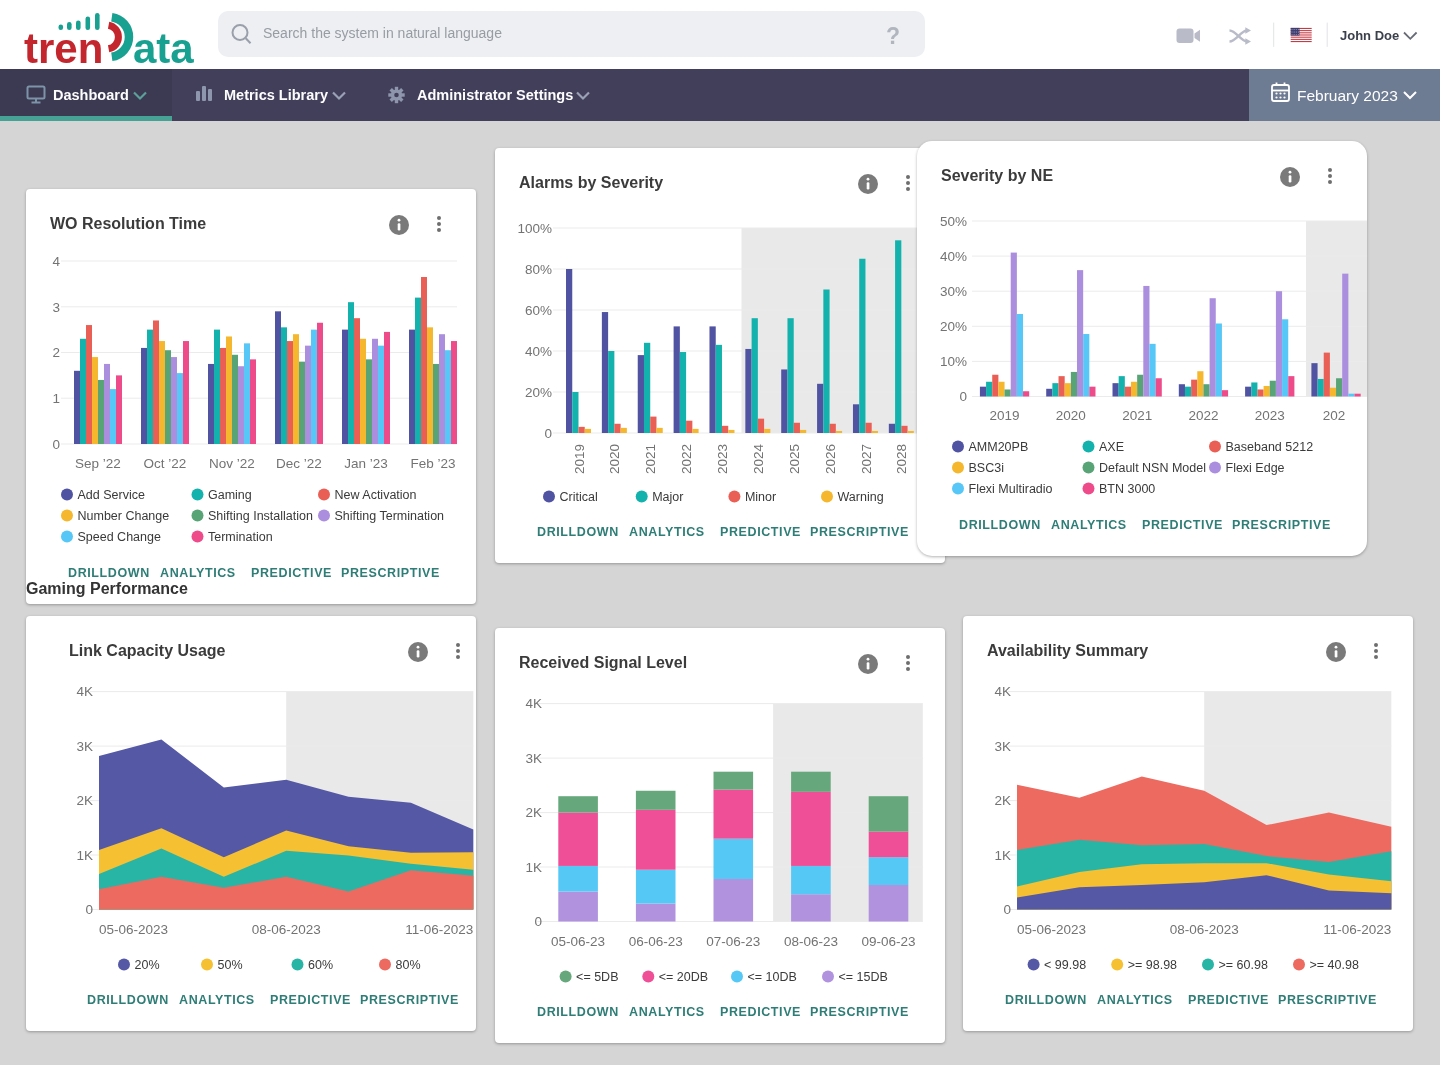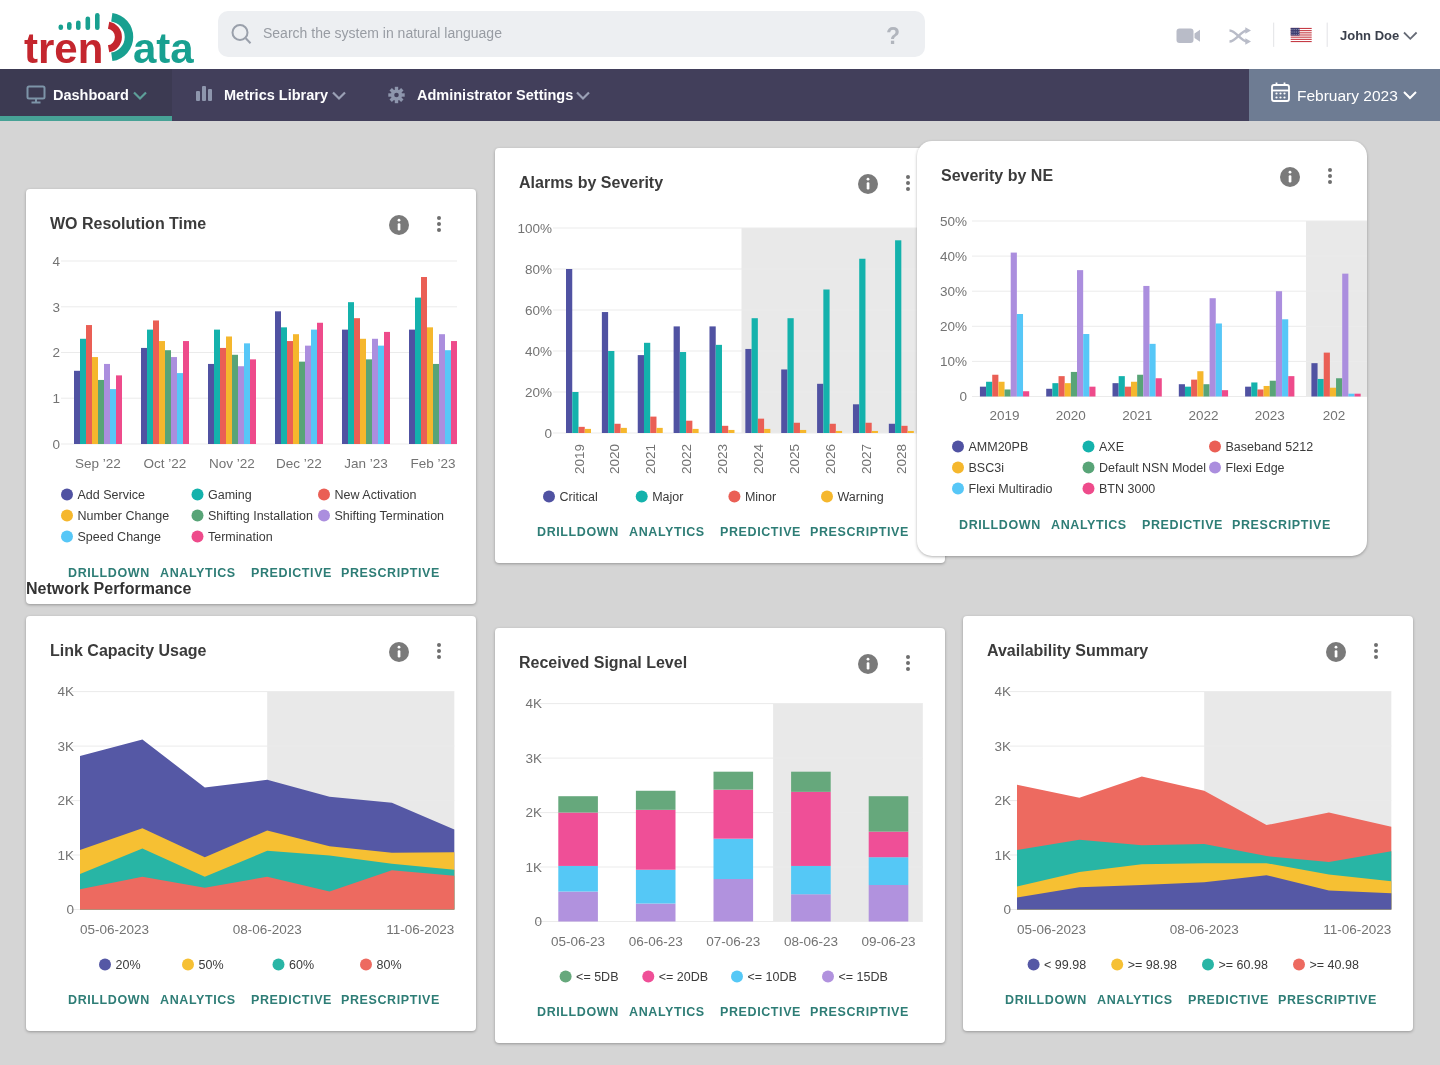--- a/index.html
+++ b/index.html
@@ -359,22 +359,22 @@
       <text x="308.5" y="330.9" font-size="12.5" fill="#3a3a3a">Flexi Edge</text>
       <circle cx="41.0" cy="347.5" r="6" fill="#57c7f7"></circle>
       <text x="51.5" y="351.9" font-size="12.5" fill="#3a3a3a">Flexi Multiradio</text>
       <circle cx="171.5" cy="347.5" r="6" fill="#ee4b8b"></circle>
       <text x="182.0" y="351.9" font-size="12.5" fill="#3a3a3a">BTN 3000</text>
       <text x="42.0" y="388.0" font-size="12.5" fill="#2e7d76" font-weight="bold" letter-spacing="0.6">DRILLDOWN</text>
       <text x="134.0" y="388.0" font-size="12.5" fill="#2e7d76" font-weight="bold" letter-spacing="0.6">ANALYTICS</text>
       <text x="225.0" y="388.0" font-size="12.5" fill="#2e7d76" font-weight="bold" letter-spacing="0.6">PREDICTIVE</text>
       <text x="315.0" y="388.0" font-size="12.5" fill="#2e7d76" font-weight="bold" letter-spacing="0.6">PRESCRIPTIVE</text>
     </svg></div>
-<div class="secttl">Network Performance</div>
-<div class="card" style="left:26px;top:616px;"><svg width="450" height="415" viewBox="0 0 450 415" font-family="&quot;Liberation Sans&quot;, sans-serif">
+<div class="secttl">Gaming Performance</div>
+<div class="card" style="left:26px;top:616px;padding-left:19px;"><svg width="450" height="415" viewBox="0 0 450 415" font-family="&quot;Liberation Sans&quot;, sans-serif">
       <text x="24.0" y="40.0" font-size="16" fill="#3b3b3b" font-weight="bold">Link Capacity Usage</text>
       <circle cx="373" cy="36" r="10" fill="#7a7a7a"></circle>
       <circle cx="373" cy="31.2" r="1.4" fill="#fff"></circle>
       <rect x="371.70" y="34.20" width="2.70" height="7.20" fill="#fff" rx="1.2"></rect>
       <circle cx="413" cy="29" r="2" fill="#6e6e6e"></circle>
       <circle cx="413" cy="35" r="2" fill="#6e6e6e"></circle>
       <circle cx="413" cy="41" r="2" fill="#6e6e6e"></circle>
       <rect x="241.20" y="75.60" width="187.10" height="217.90" fill="#e9e9e9"></rect>
       <line x1="45.0" y1="293.5" x2="428.3" y2="293.5" stroke="#ebebeb" stroke-width="1"></line>
       <text x="48.0" y="298.3" font-size="13.5" fill="#737373" text-anchor="end">0</text>

